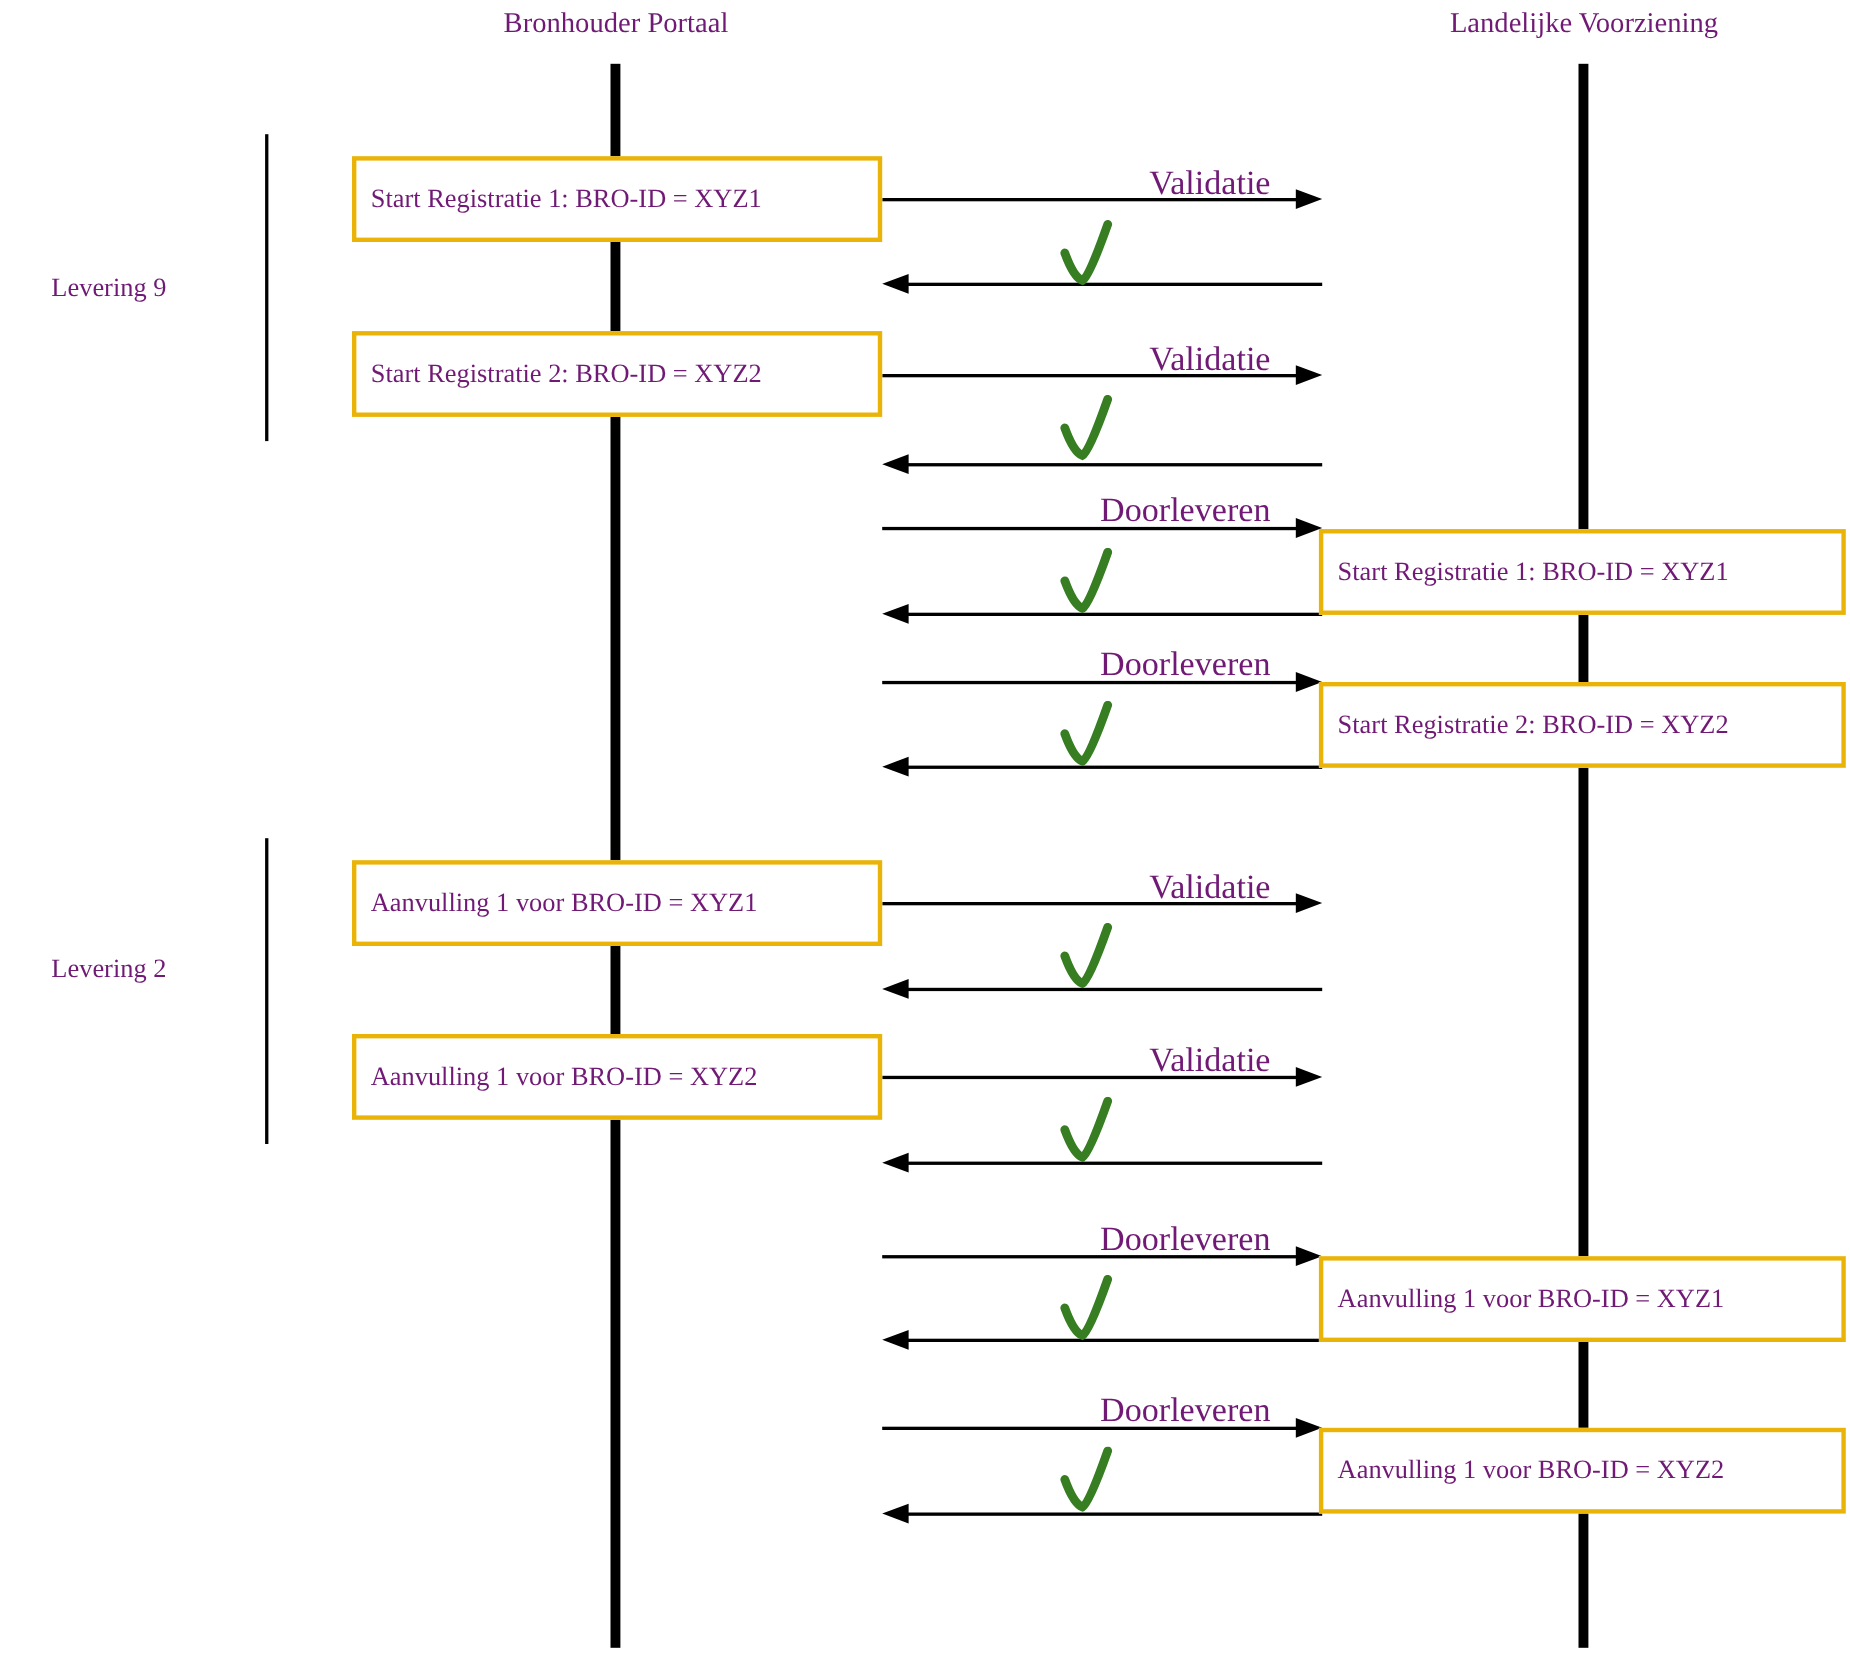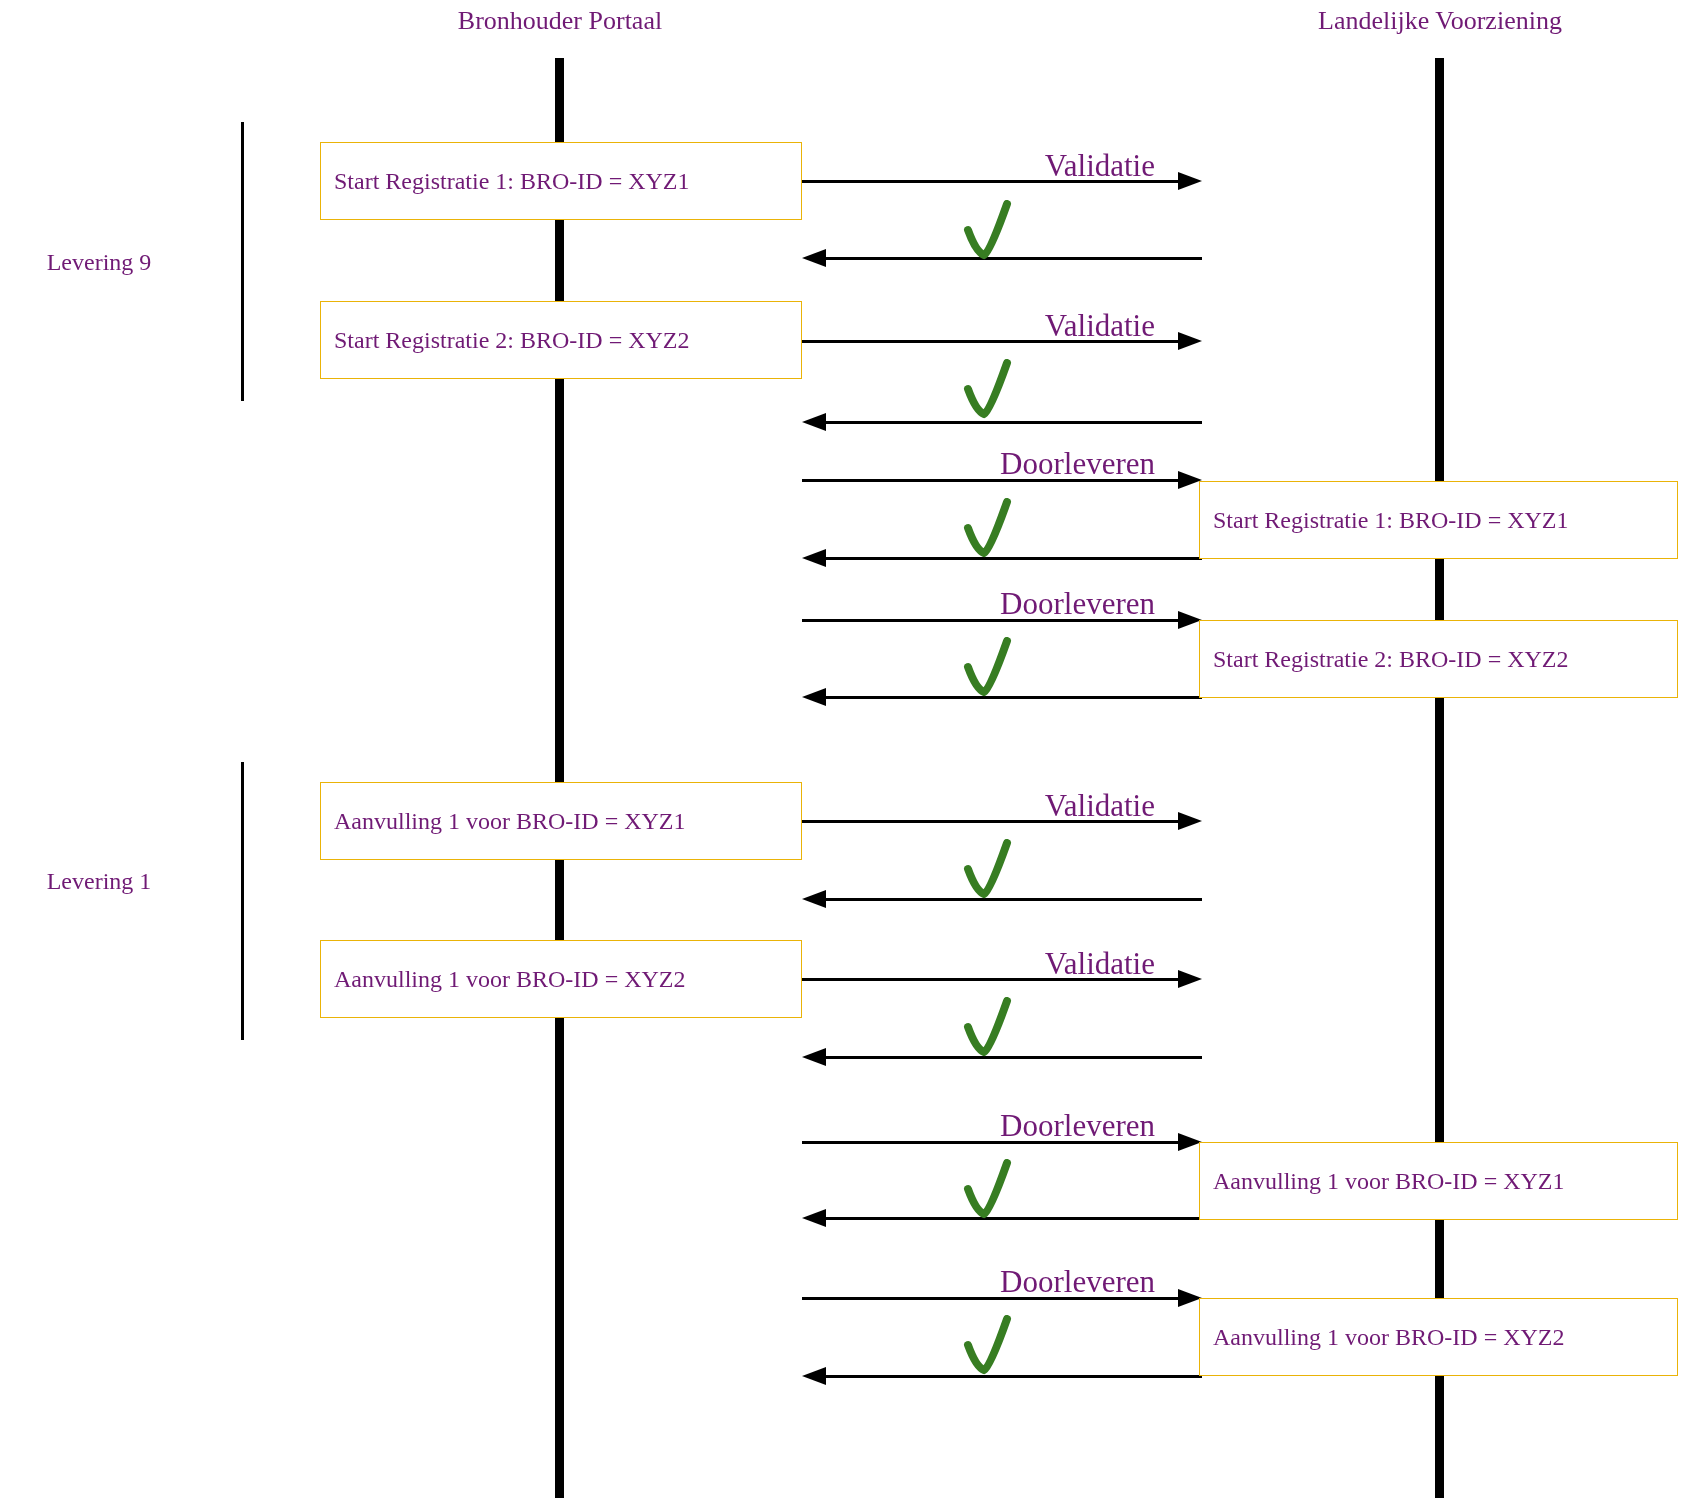--- a/index.html
+++ b/index.html
@@ -5,21 +5,21 @@
   html,body{margin:0;padding:0;background:#ffffff;}
   .canvas{
     position:relative;width:1682px;height:1506px;background:#ffffff;
     font-family:Liberation Serif, serif;color:#701a75;overflow:hidden;padding-left:10px;
   }
   .hdr{position:absolute;top:6px;width:500px;text-align:center;font-size:26px;}
   .lifeline{position:absolute;top:58px;width:9px;height:1440px;background:#000;z-index:0;}
   .bracket{position:absolute;left:241px;width:3px;background:#000;}
   .grp-label{position:absolute;left:14px;width:170px;text-align:center;font-size:24px;}
   .msg-box{
-    position:absolute;height:78px;border:1px solid #eab308;background:#fff;z-index:2;
+    position:absolute;height:78px;border:4px solid #eab308;background:#fff;z-index:2;
     box-sizing:border-box;display:flex;align-items:center;padding-left:13px;font-size:24px;white-space:nowrap;
   }
   .msg-box.left{left:320px;width:482px;}
   .msg-box.right{left:1199px;width:479px;}
   .arrow{position:absolute;left:802px;width:400px;height:18px;z-index:1;}
   .arrow .line{position:absolute;top:8px;height:3px;background:#000;}
   .arrow.req .line{left:0;right:16px;}
   .arrow.req .head{position:absolute;right:0;top:0;width:0;height:0;
     border-left:24px solid #000;border-top:9px solid transparent;border-bottom:9px solid transparent;}
   .arrow.ret .line{left:16px;right:0;}
@@ -35,21 +35,21 @@
 
   <div class="hdr" style="left:310px;">Bronhouder Portaal</div>
   <div class="hdr" style="left:1190px;">Landelijke Voorziening</div>
 
   <div class="lifeline" style="left:555px;"></div>
   <div class="lifeline" style="left:1435px;"></div>
 
   <div class="bracket" style="top:122px;height:279px;"></div>
   <div class="grp-label" style="top:249px;">Levering 9</div>
   <div class="bracket" style="top:762px;height:278px;"></div>
-  <div class="grp-label" style="top:868px;">Levering 1</div>
+  <div class="grp-label" style="top:868px;">Levering 2</div>
 
   <div class="msg-box left" style="top:142px;">
     <span>Start Registratie 1: BRO-ID = XYZ1</span>
   </div>
   <div class="arrow-label" style="top:148px;">Validatie</div>
   <div class="arrow req" style="top:172px;">
       <i class="line"></i>
       <i class="head"></i>
     </div>
   <svg class="check" style="top:200px;" viewBox="0 0 52 60">

